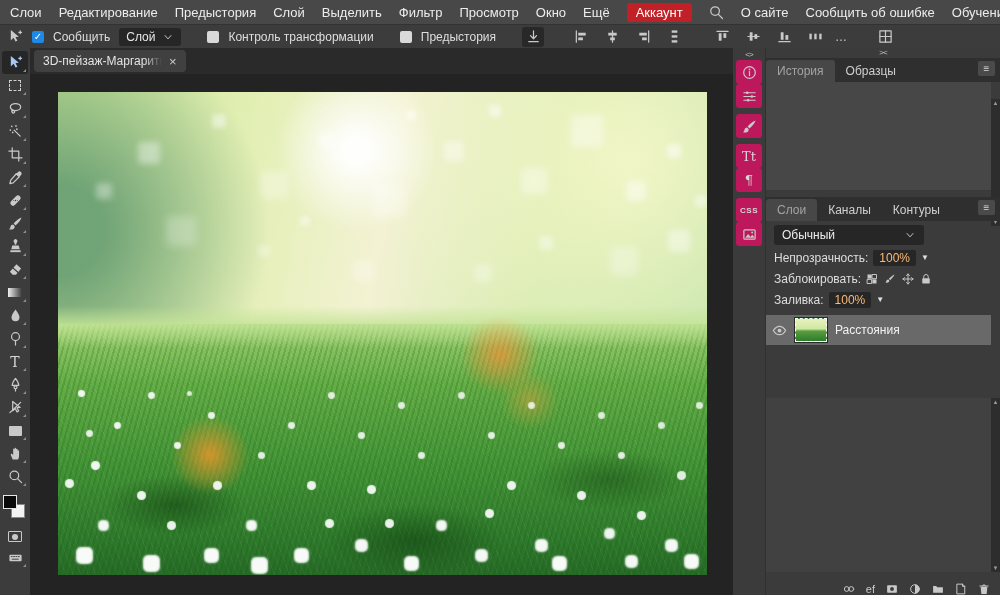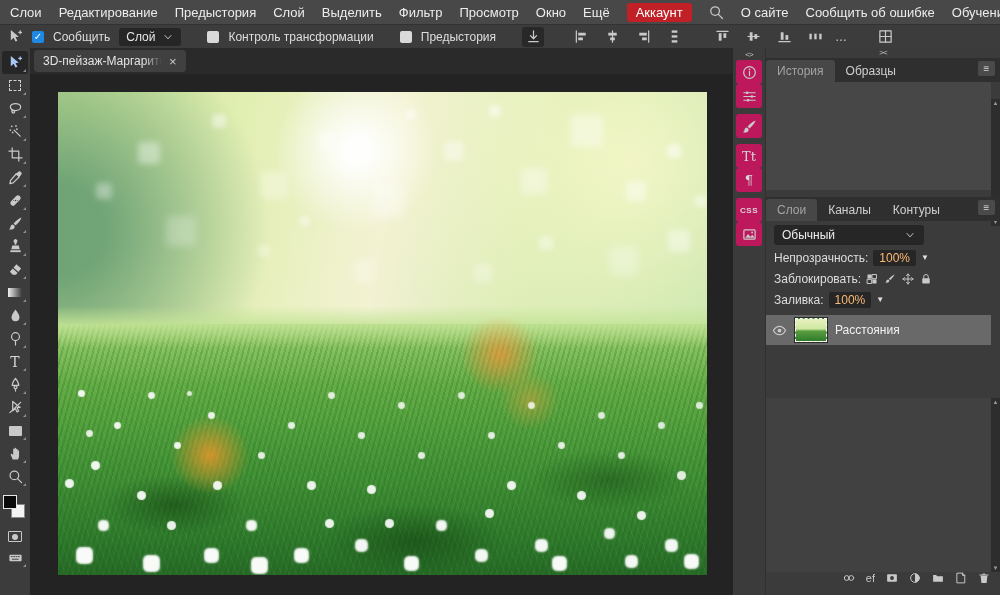--- a/index.html
+++ b/index.html
@@ -170,21 +170,21 @@
   .blend { margin:4px 8px 2px 8px; width:150px; background:#262626; border-radius:3px;
            padding:3px 8px; display:flex; align-items:center; justify-content:space-between;
            color:#ececec; }
   .lockicons { display:flex; gap:6px; align-items:center; }
   .layerrow { margin-top:5px; height:30px; background:#696969; display:flex; align-items:center;
               gap:8px; padding:0 6px; margin-right:9px; color:#f2f2f2; }
   .thumb { width:32px; height:24px; border:1px dashed #fff; outline:1px solid #2a2a2a;
            background:linear-gradient(180deg,#e9f0c1 0%,#cfe8a0 45%,#5a9c3f 55%,#2e7c2c 100%); }
   .layersbody { position:absolute; left:0; right:9px; top:350px; bottom:23px; background:#414141; }
   .bottombar { position:absolute; left:0; right:0; bottom:0; height:23px; background:#3b3b3b;
-               display:flex; align-items:flex-start; justify-content:flex-end; gap:11px;
+               display:flex; align-items:flex-end; justify-content:flex-end; gap:11px;
                padding-right:10px; }
   .eflbl { color:#c9c9c9; font-size:11px; }
 </style>
 </head>
 <body>
 
 <div class="menubar">
   <span class="mi">Слои</span>
   <span class="mi">Редактирование</span>
   <span class="mi">Предыстория</span>

